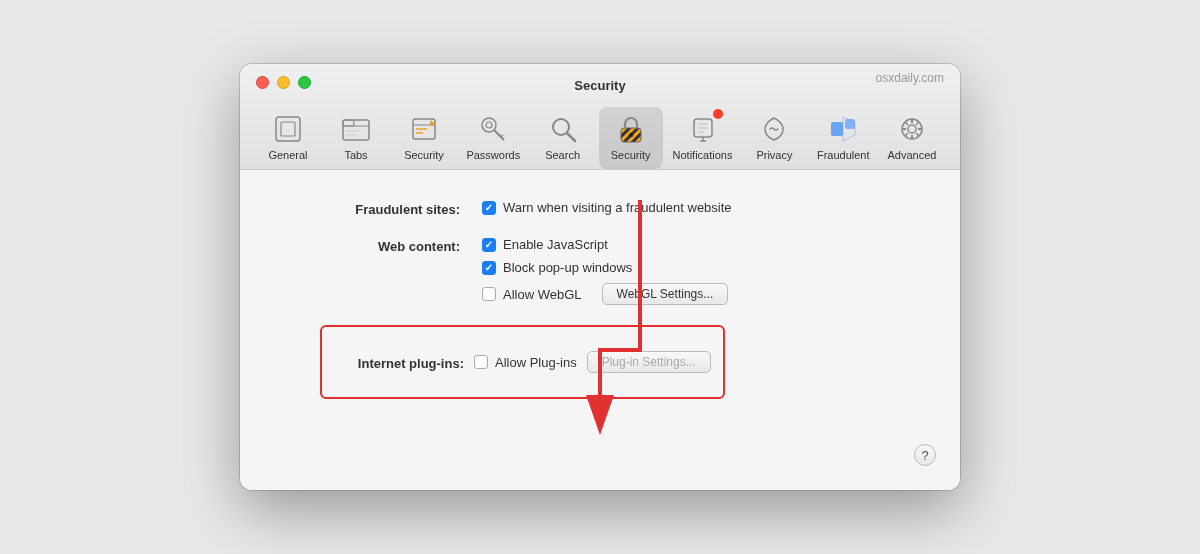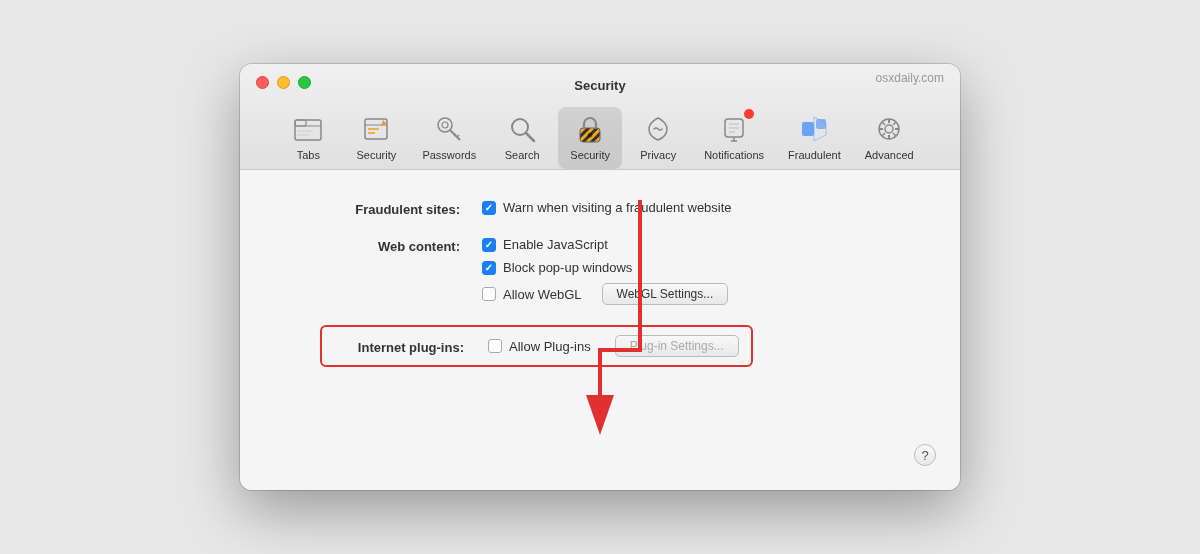--- a/index.html
+++ b/index.html
@@ -193,24 +193,24 @@
     .inline-row {
       display: flex;
       align-items: center;
       gap: 20px;
     }
 
     
     .internet-plugins-section {
       border: 2px solid #e03030;
       border-radius: 6px;
-      padding: 8px 12px;
-      display: flex;
-      align-items: center;
-      gap: 24px;
+      padding: 24px 12px;
+      display: flex;
+      align-items: center;
+      gap: 10px;
     }
 
     .internet-plugins-section .setting-label {
       min-width: 130px;
     }
 
     .help-button {
       position: absolute;
       bottom: 24px;
       right: 24px;
@@ -251,20 +251,29 @@
     <div class="traffic-lights">
       <div class="traffic-light close"></div>
       <div class="traffic-light minimize"></div>
       <div class="traffic-light maximize"></div>
     </div>
     <div class="window-title">Security</div>
     <div class="watermark">osxdaily.com</div>
 
     <div class="toolbar">
 
+      <div class="toolbar-item">
+        <div class="toolbar-icon">
+          <svg width="30" height="30" viewBox="0 0 30 30">
+            <rect x="3" y="3" width="24" height="24" rx="3" fill="none" stroke="#888" stroke-width="1.5"></rect>
+            <rect x="8" y="8" width="14" height="14" rx="1" fill="none" stroke="#888" stroke-width="1.2"></rect>
+          </svg>
+        </div>
+        <span class="toolbar-label">General</span>
+      </div>
 
       <div class="toolbar-item">
         <div class="toolbar-icon">
           <svg width="30" height="30" viewBox="0 0 30 30">
             <rect x="2" y="6" width="26" height="20" rx="2" fill="none" stroke="#888" stroke-width="1.5"></rect>
             <rect x="2" y="6" width="11" height="6" rx="2" fill="none" stroke="#888" stroke-width="1.2"></rect>
             <line x1="2" y1="12" x2="28" y2="12" stroke="#888" stroke-width="1.2"></line>
             <line x1="4" y1="17" x2="20" y2="17" stroke="#ccc" stroke-width="1"></line>
             <line x1="4" y1="21" x2="16" y2="21" stroke="#ccc" stroke-width="1"></line>
           </svg>
@@ -320,42 +329,42 @@
             </defs>
             <rect x="5" y="14" width="20" height="14" rx="3" fill="url(#stripes)" stroke="#666" stroke-width="1"></rect>
             <path d="M9 14 V10 A6 6 0 0 1 21 10 V14" fill="none" stroke="#888" stroke-width="2.2" stroke-linecap="round"></path>
             <circle cx="15" cy="21" r="2.5" fill="rgba(0,0,0,0.4)"></circle>
           </svg>
         </div>
         <span class="toolbar-label">Security</span>
       </div>
 
       <div class="toolbar-item">
-        <div class="toolbar-icon">
-          <svg width="30" height="30" viewBox="0 0 30 30">
-            <path d="M15 4 C15 4 6 8 6 15 C6 21 10 24 15 26 C20 24 24 21 24 15 C24 8 15 4 15 4Z" fill="none" stroke="#888" stroke-width="1.5"></path>
-            <path d="M11 15 Q13 13 15 15 Q17 17 19 15" fill="none" stroke="#888" stroke-width="1.5" stroke-linecap="round"></path>
-          </svg>
-        </div>
-        <span class="toolbar-label">Privacy</span>
-      </div>
-
-      <div class="toolbar-item">
         <div class="toolbar-icon" style="position:relative">
           <svg width="30" height="30" viewBox="0 0 30 30">
             <rect x="6" y="5" width="18" height="18" rx="3" fill="none" stroke="#888" stroke-width="1.5"></rect>
             <line x1="10" y1="10" x2="20" y2="10" stroke="#bbb" stroke-width="1.2"></line>
             <line x1="10" y1="14" x2="20" y2="14" stroke="#bbb" stroke-width="1.2"></line>
             <line x1="10" y1="18" x2="16" y2="18" stroke="#bbb" stroke-width="1.2"></line>
             <line x1="15" y1="23" x2="15" y2="27" stroke="#888" stroke-width="1.5"></line>
             <line x1="12" y1="27" x2="18" y2="27" stroke="#888" stroke-width="1.5"></line>
           </svg>
           <div class="notification-badge"></div>
         </div>
         <span class="toolbar-label">Notifications</span>
+      </div>
+
+      <div class="toolbar-item">
+        <div class="toolbar-icon">
+          <svg width="30" height="30" viewBox="0 0 30 30">
+            <path d="M15 4 C15 4 6 8 6 15 C6 21 10 24 15 26 C20 24 24 21 24 15 C24 8 15 4 15 4Z" fill="none" stroke="#888" stroke-width="1.5"></path>
+            <path d="M11 15 Q13 13 15 15 Q17 17 19 15" fill="none" stroke="#888" stroke-width="1.5" stroke-linecap="round"></path>
+          </svg>
+        </div>
+        <span class="toolbar-label">Privacy</span>
       </div>
 
       <div class="toolbar-item">
         <div class="toolbar-icon">
           <svg width="30" height="30" viewBox="0 0 30 30">
             <rect x="3" y="8" width="12" height="14" rx="2" fill="#5b9cf6" opacity="0.9"></rect>
             <rect x="17" y="5" width="10" height="10" rx="2" fill="#5b9cf6" opacity="0.7"></rect>
             <polygon points="15,3 27,9 27,21 15,27" fill="none" stroke="#5b9cf6" stroke-width="1" opacity="0.5"></polygon>
           </svg>
         </div>

